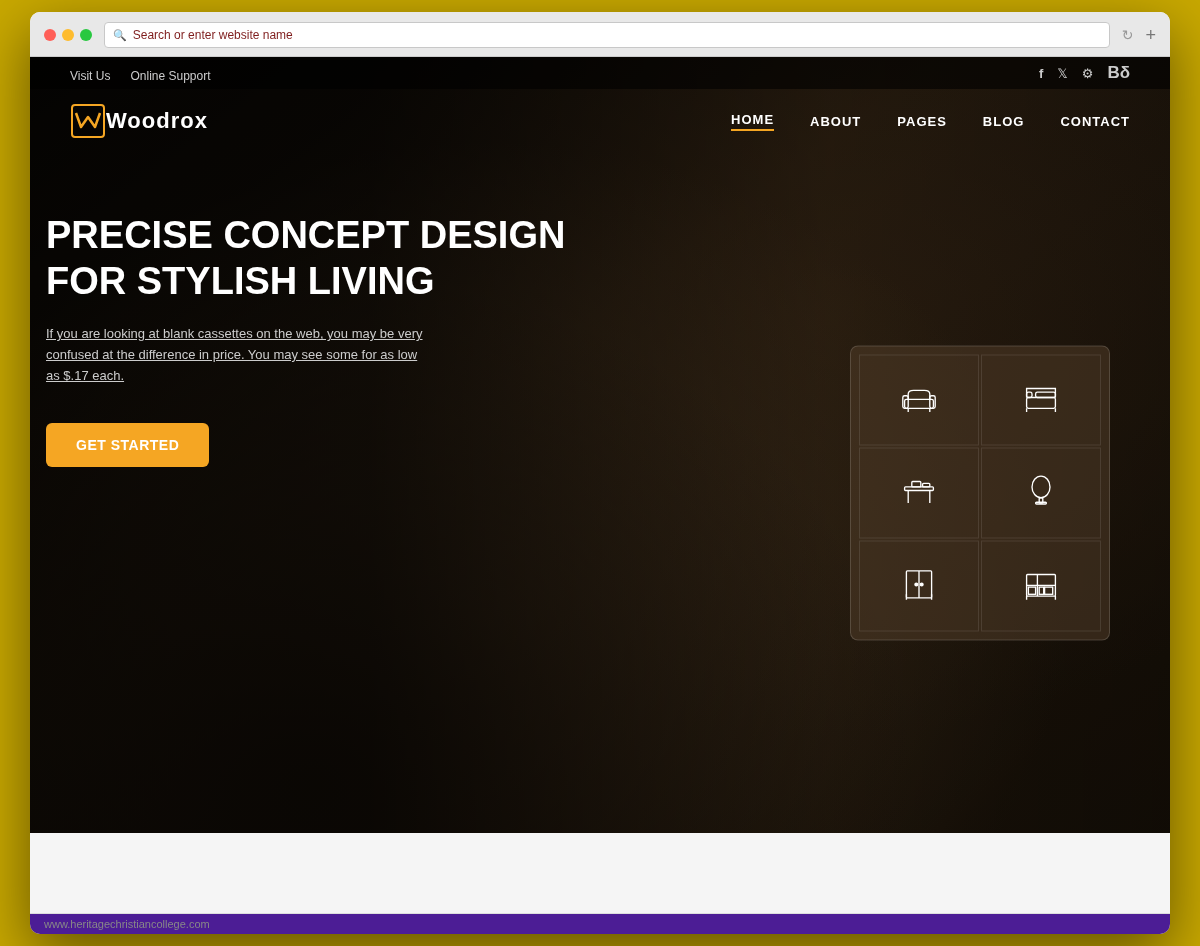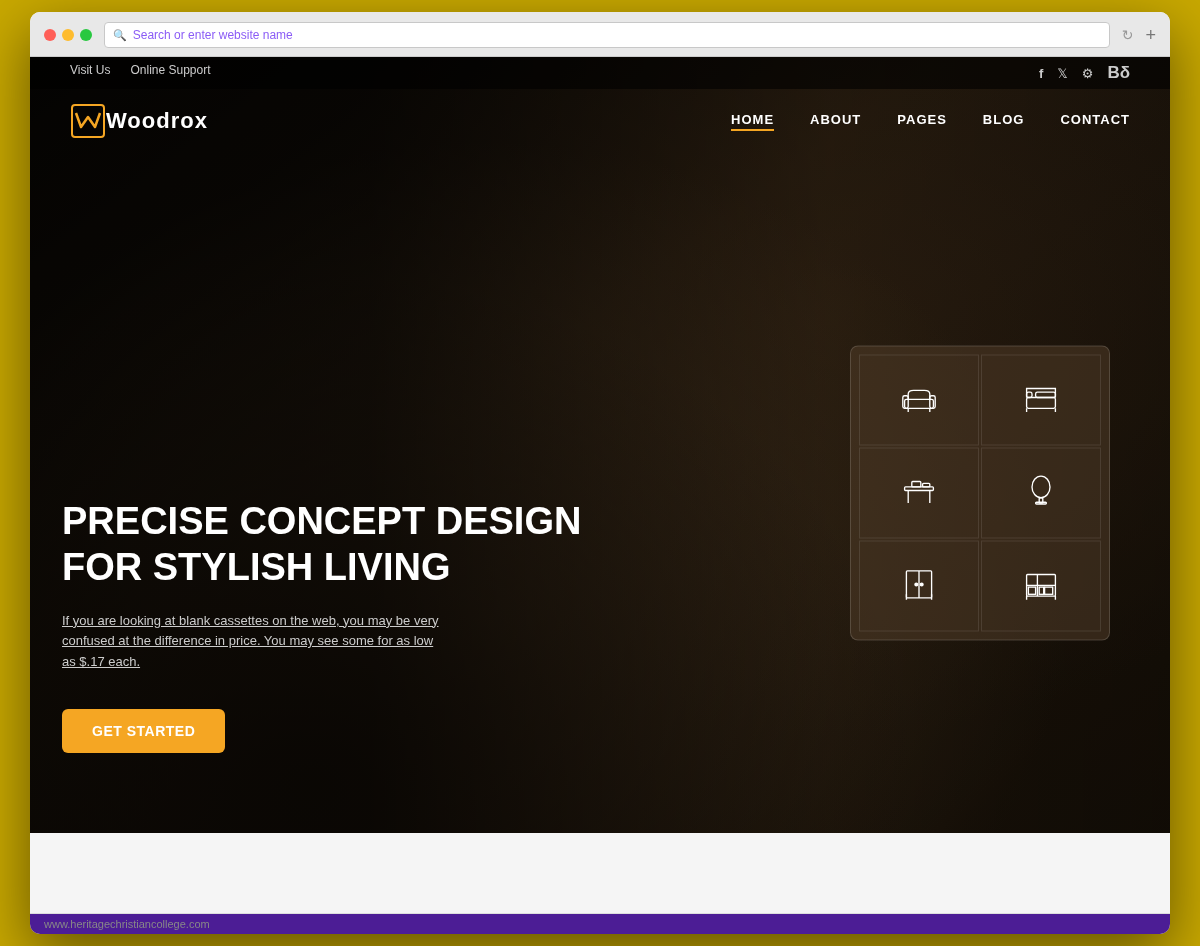--- a/index.html
+++ b/index.html
@@ -82,21 +82,21 @@
       overflow: hidden;
     }
 
     
     .utility-bar {
       position: relative;
       z-index: 10;
       background: rgba(0,0,0,0.6);
       display: flex;
       justify-content: space-between;
-      align-items: flex-start;
+      align-items: flex-end;
       padding: 6px 40px;
     }
 
     .utility-links {
       display: flex;
       gap: 20px;
     }
 
     .utility-link {
       color: #ccc;
@@ -142,21 +142,21 @@
     .logo-text {
       font-size: 22px;
       font-weight: 700;
       color: #fff;
       letter-spacing: 1px;
     }
 
     .nav-links {
       display: flex;
       gap: 36px;
-      align-items: flex-start;
+      align-items: center;
     }
 
     .nav-link {
       color: #fff;
       font-size: 13px;
       font-weight: 600;
       text-transform: uppercase;
       letter-spacing: 1px;
       cursor: pointer;
       text-decoration: none;
@@ -166,22 +166,22 @@
       border-bottom: 2px solid #f5a623;
       padding-bottom: 2px;
     }
 
     
     .hero {
       position: relative;
       z-index: 5;
       min-height: 680px;
       display: flex;
-      align-items: flex-end;
-      padding: 60px 32px 80px;
+      align-items: flex-start;
+      padding: 60px 16px 80px;
     }
 
     .hero-content {
       max-width: 520px;
       z-index: 10;
       position: relative;
     }
 
     .hero-title {
       font-size: 38px;
@@ -310,21 +310,21 @@
 
   <div class="browser-chrome">
     <div class="traffic-lights">
       <div class="traffic-light tl-red"></div>
       <div class="traffic-light tl-yellow"></div>
       <div class="traffic-light tl-green"></div>
     </div>
 
     <div class="address-bar">
       <span class="search-icon-small">🔍</span>
-      <span style="color:#8b5cf6;font-size:12px;">Search or enter website name</span>
+      <span style="color:#7f1d1d;font-size:12px;">Search or enter website name</span>
     </div>
 
     <span class="reload-btn">↻</span>
     <span class="new-tab-btn">+</span>
   </div>
 
   <div class="website">
 
     <div class="furniture-bg-sim"></div>
     <div class="bg-dark-overlay"></div>

